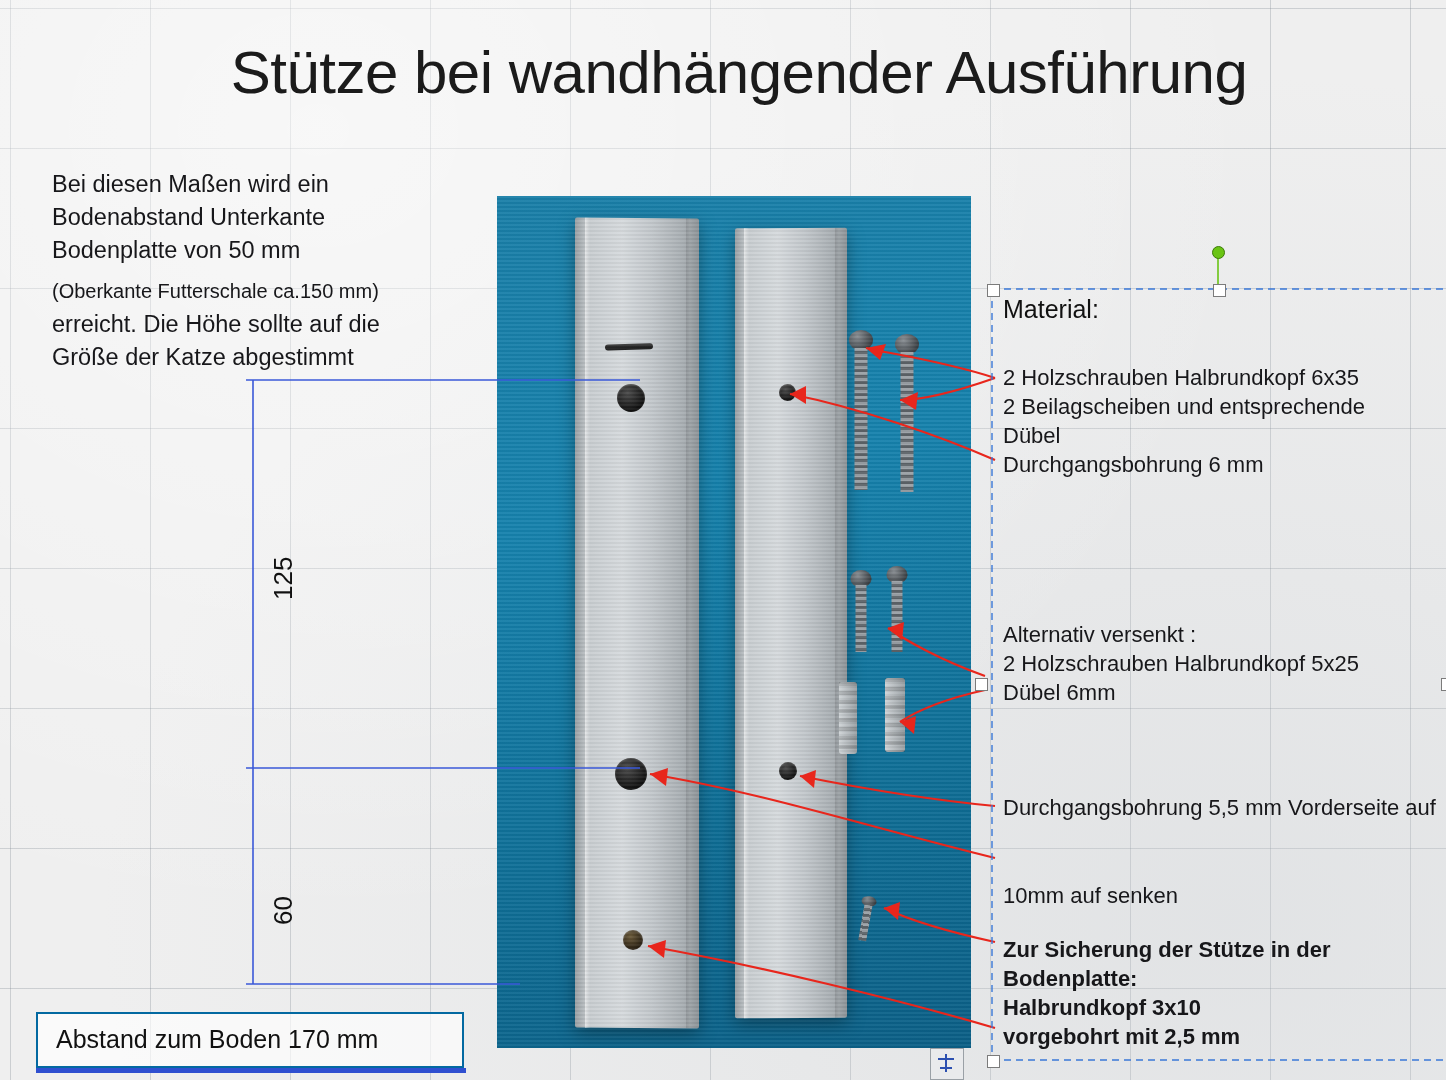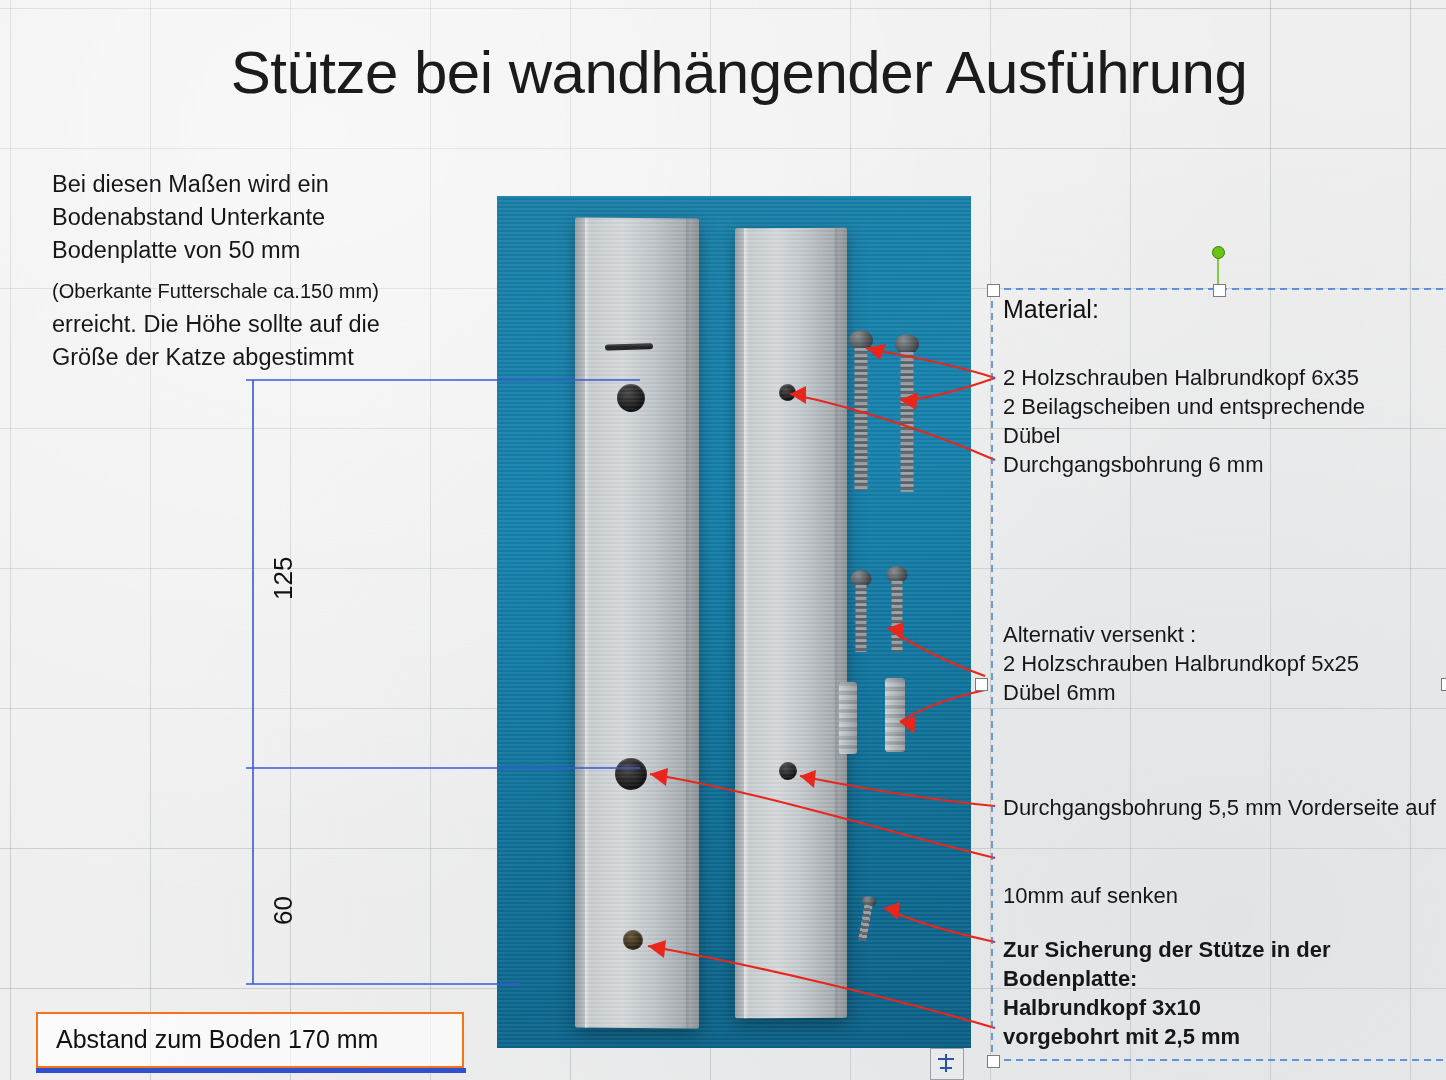--- a/index.html
+++ b/index.html
@@ -66,21 +66,21 @@
   .screw .head{position:absolute;left:50%;transform:translateX(-50%);border-radius:50% 50% 45% 45%;background:radial-gradient(circle at 35% 30%,#8a8f94,#3b4044 75%);}
   .screw .shaft{position:absolute;left:50%;transform:translateX(-50%);background:repeating-linear-gradient(to bottom,#9aa0a5 0 3px,#5d6368 3px 6px);}
   .dowel{position:absolute;border-radius:3px;background:linear-gradient(to right,#cfd4d7,#9aa0a4);}
   .dowel:after{content:"";position:absolute;inset:0;background:repeating-linear-gradient(to bottom,rgba(0,0,0,.14) 0 4px,transparent 4px 9px);}
   
   .callout{position:absolute;font-size:22px;line-height:29px;color:#17171a;}
   
   .dimtxt{position:absolute;font-size:26px;color:#111;transform:rotate(-90deg);transform-origin:left top;}
   .bluebox{
     position:absolute;left:36px;top:1012px;width:424px;height:52px;
-    border:2px solid #f97316;background:rgba(255,255,255,.65);
+    border:2px solid #0369a1;background:rgba(255,255,255,.65);
   }
   .bluebox span{position:absolute;left:18px;top:11px;font-size:25px;color:#111;}
   .blueunder{position:absolute;left:36px;top:1068px;width:430px;height:5px;background:#2f4fd0;}
   svg.overlay{position:absolute;inset:0;width:1446px;height:1080px;pointer-events:none;}
   .handle{position:absolute;width:11px;height:11px;border:1px solid #7b7b7b;background:#fff;}
   .handle.green{border-radius:50%;background:#6ac414;border-color:#3c7a09;}
   .mat-title{position:absolute;left:1003px;top:295px;font-size:25px;color:#111;}
 </style>
 </head>
 <body>

